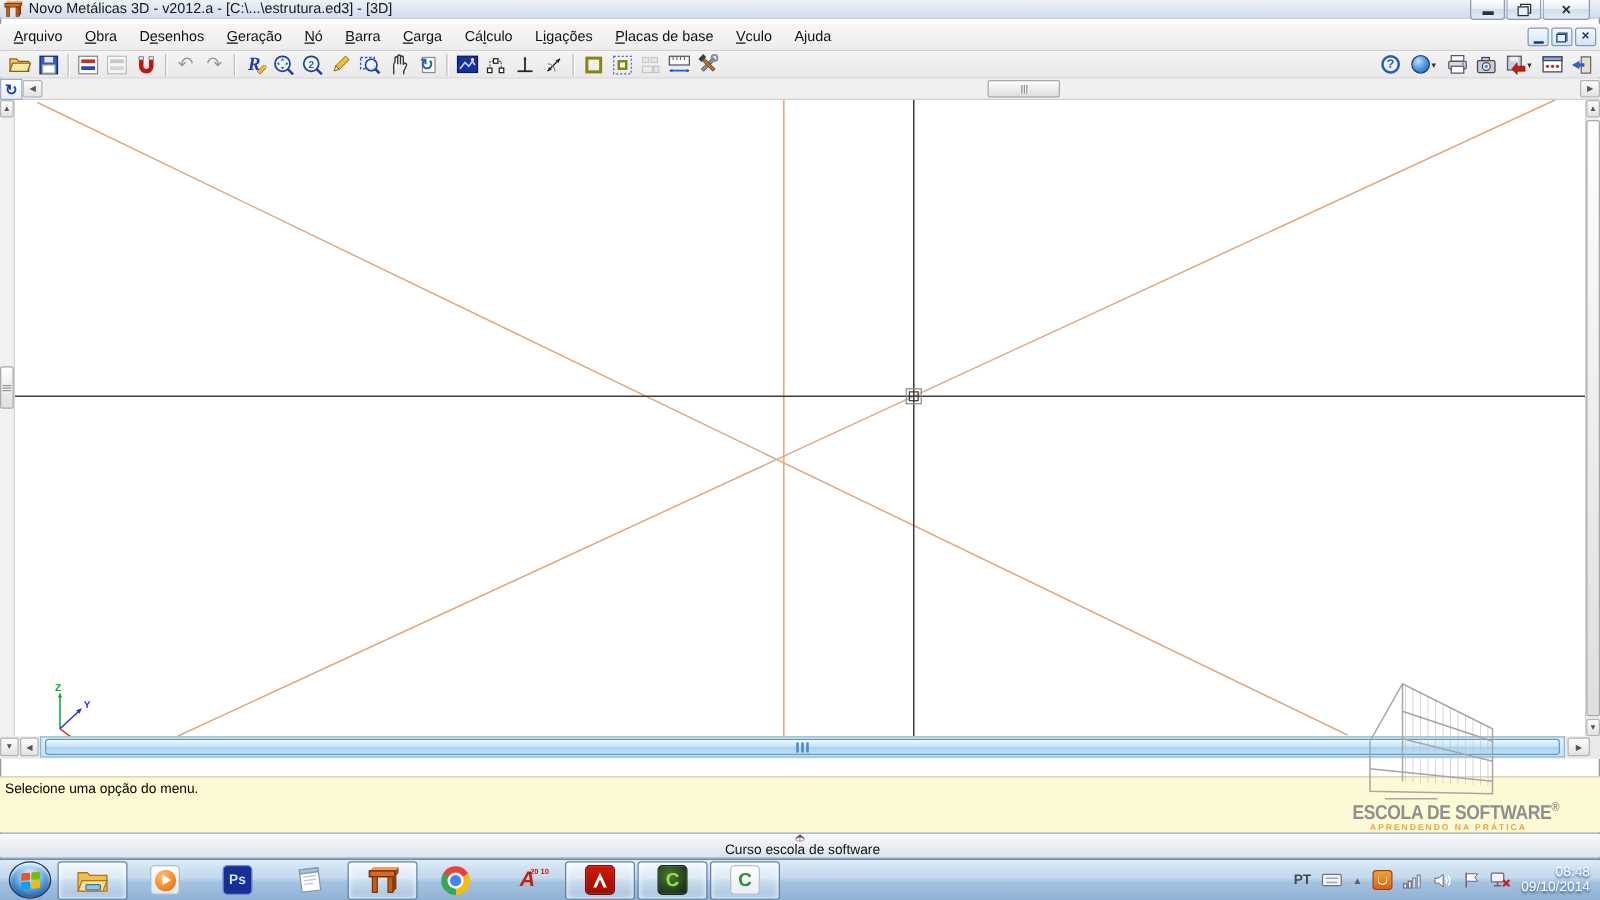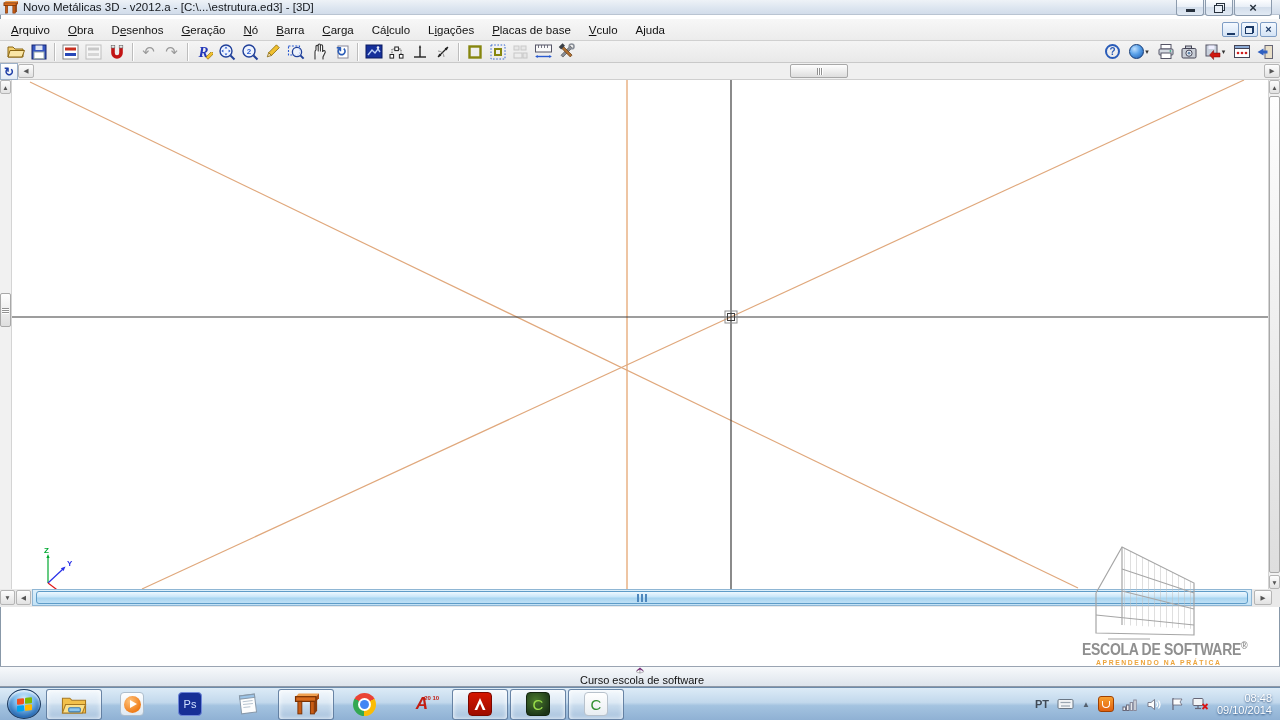--- a/index.html
+++ b/index.html
@@ -112,21 +112,21 @@
     border-top:1px solid #6d8cab; display:flex; align-items:center; }
   .orb { width:34px; height:30px; margin:0 4px 0 7px; border-radius:50%; border:1px solid #1d3a5e; position:relative;
     background:radial-gradient(circle at 50% 32%, #d6ecfb 0%, #7dbcee 38%, #2a6cb4 72%, #103e74 100%);
     box-shadow:inset 0 2px 3px rgba(255,255,255,.9); display:flex; align-items:center; justify-content:center; }
   .flag { width:15px; height:13px; display:grid; grid-template-columns:1fr 1fr; grid-template-rows:1fr 1fr; gap:1px; transform:skewY(-6deg); }
   .flag i { border-radius:1px; }
   .app { width:56px; height:31px; margin:0 1px; display:flex; align-items:center; justify-content:center; border-radius:3px; }
   .app.run { border:1px solid rgba(90,120,155,.9);
     background:linear-gradient(180deg,rgba(255,255,255,.65),rgba(255,255,255,.18));
     box-shadow:inset 0 0 5px rgba(255,255,255,.95); }
-  .sq { border-radius:4px; display:flex; align-items:center; justify-content:center; font-weight:normal; }
+  .sq { border-radius:4px; display:flex; align-items:center; justify-content:center; font-weight:bold; }
   .chrome-ico { width:23px; height:23px; border-radius:50%;
     background:conic-gradient(from 60deg,#fbbc05 0 120deg,#34a853 0 240deg,#ea4335 0 360deg); position:relative; }
   .chrome-ico::before { content:""; position:absolute; inset:5px; background:#fff; border-radius:50%; }
   .chrome-ico::after { content:""; position:absolute; inset:7px; background:#4285f4; border-radius:50%; }
   .acad { position:relative; color:#c21d12; font-weight:bold; font-style:italic; font-size:17px; }
   .acad small { position:absolute; right:-11px; top:1px; font-style:normal; font-size:6px; line-height:6px; color:#c21d12; }
   .tray { margin-left:auto; display:flex; align-items:center; gap:8px; padding-right:8px; }
   .pt { font-size:11px; color:#404a56; font-weight:bold; }
   .tray-up { font-size:8px; color:#55606e; }
   .clock { text-align:right; font-size:11px; line-height:12.5px; color:#fff; text-shadow:0 1px 2px rgba(20,60,110,.85); }
@@ -500,20 +500,23 @@
         <line x1="40" y1="50" x2="112" y2="68"></line>
         <line x1="14" y1="74" x2="112" y2="84"></line>
         <path d="M26 98 h42 M74 101 h46"></path>
       </g>
     </svg>
     <div class="wm-line1"><span>ESCOLA DE SOFTWARE</span><sup>®</sup></div>
     <div class="wm-line2">APRENDENDO NA PRÁTICA</div>
   </div>
 
 
+  <div class="statusbar">
+    <span>Selecione uma opção do menu.</span>
+  </div>
 
   <div class="cursobar">
     <svg width="16" height="15" viewBox="0 0 16 15" style="margin-right:4px">
       <polygon points="1,8 8,3 8,13 1,11" fill="#fff" stroke="#555" stroke-width=".8"></polygon>
       <polygon points="15,8 8,3 8,13 15,11" fill="#f4f0ff" stroke="#555" stroke-width=".8"></polygon>
       <polygon points="1,8 8,1.6 15,8 8,5" fill="#8e1f8c" stroke="#4a0c4a" stroke-width=".8"></polygon>
     </svg>
     <span>Curso escola de software</span>
   </div>
 

